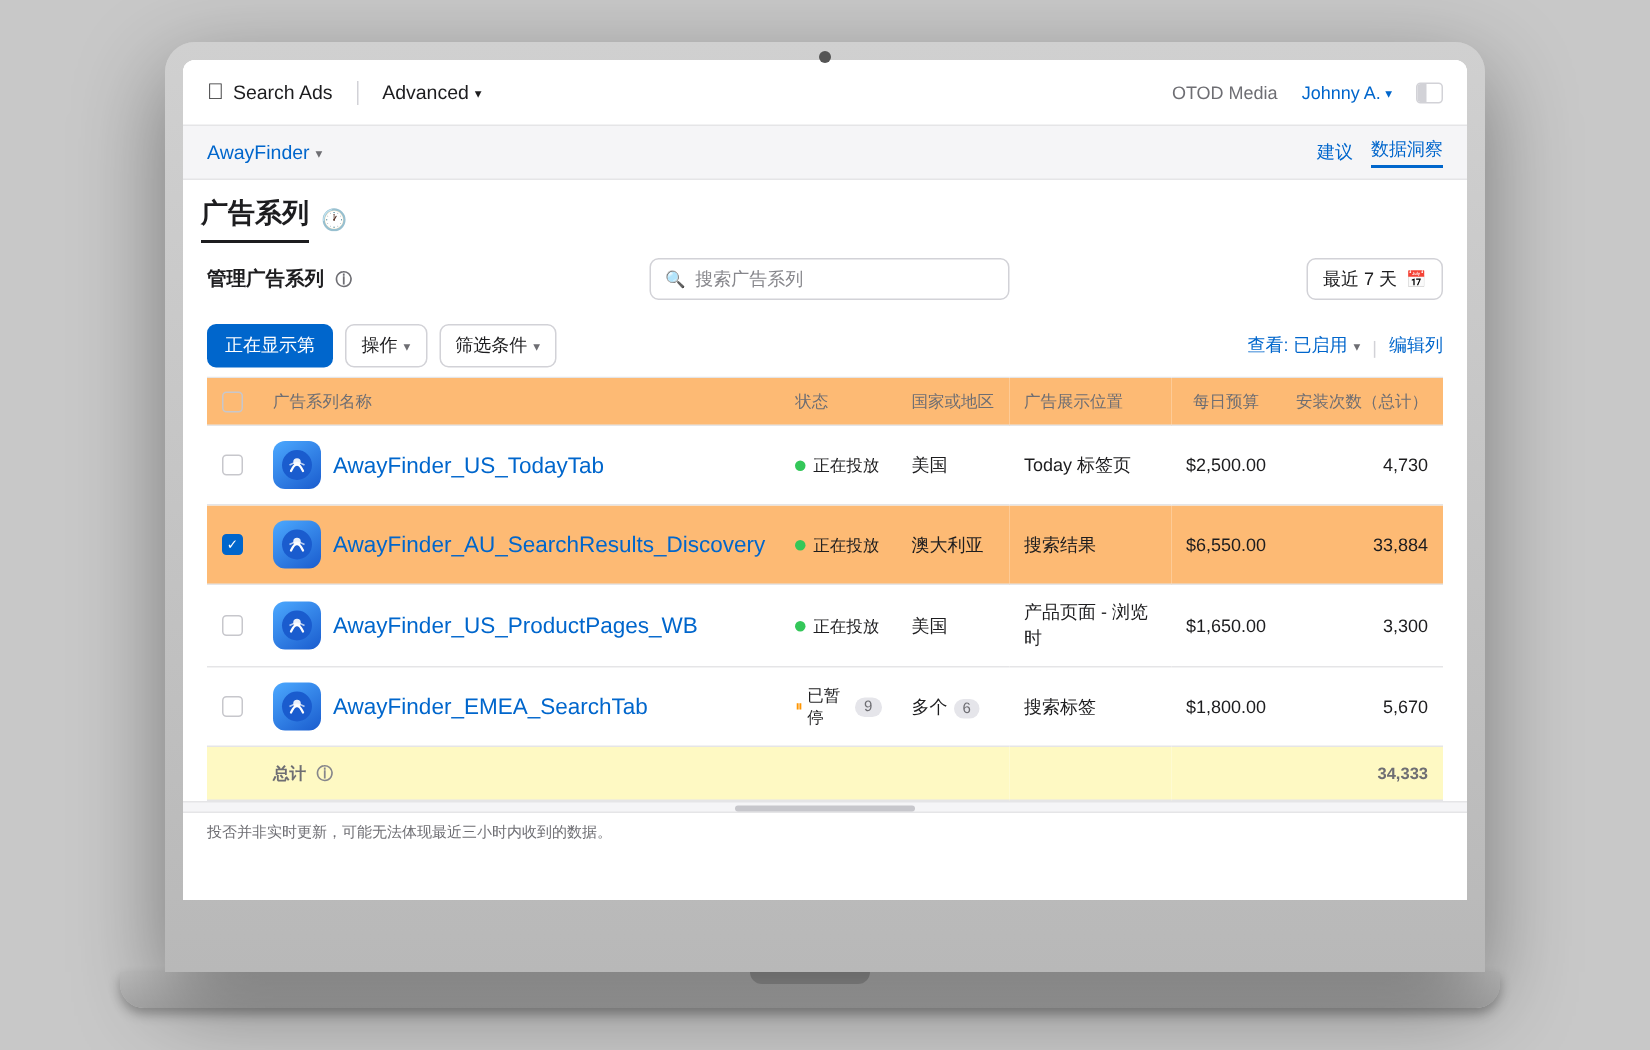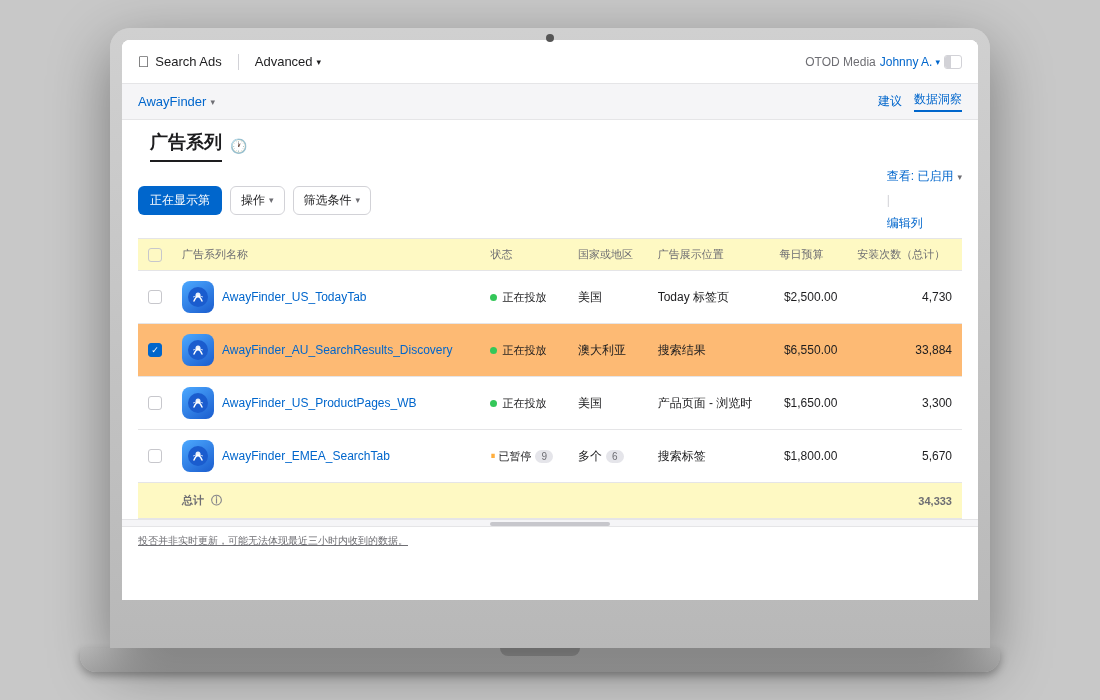--- a/index.html
+++ b/index.html
@@ -100,21 +100,21 @@
       display: flex;
       align-items: center;
       gap: 4px;
       font-size: 13px;
       color: #1d1d1f;
       cursor: pointer;
     }
     .top-nav-right {
       display: flex;
       align-items: center;
-      gap: 4px;
+      gap: 16px;
     }
     .org-name {
       font-size: 12px;
       color: #6e6e73;
     }
     .user-name {
       font-size: 12px;
       color: #0066cc;
       cursor: pointer;
       display: flex;
@@ -167,21 +167,21 @@
     }
     .sub-nav-link.active {
       border-bottom: 2px solid #0066cc;
       padding-bottom: 2px;
     }
 
     
     .page-header {
       display: flex;
       align-items: center;
-      padding: 10px 16px 0 28px;
+      padding: 10px 16px 0 12px;
       gap: 8px;
     }
     .page-title {
       font-size: 18px;
       font-weight: 600;
       color: #1d1d1f;
       padding-bottom: 6px;
       border-bottom: 2px solid #1d1d1f;
     }
 
@@ -263,25 +263,24 @@
       border-radius: 6px;
       padding: 5px 10px;
       font-size: 12px;
       cursor: pointer;
       display: flex;
       align-items: center;
       gap: 4px;
     }
     .action-bar-right {
       display: flex;
-      align-items: flex-start;
+      align-items: flex-end;
       gap: 8px;
       font-size: 12px;
       color: #6e6e73;
-      flex-direction: column;
     }
     .view-toggle {
       display: flex;
       align-items: center;
       gap: 4px;
       color: #0066cc;
       cursor: pointer;
     }
     .edit-col-btn {
       color: #0066cc;
@@ -293,34 +292,34 @@
     .table-container {
       padding: 0 16px;
       overflow-x: auto;
     }
     table {
       width: 100%;
       border-collapse: collapse;
       font-size: 12px;
     }
     thead tr {
-      background: #fef9c3;
+      background: #fdba74;
       border-top: 1px solid #e5e5e7;
       border-bottom: 1px solid #e5e5e7;
     }
     thead th {
       padding: 8px 10px;
       text-align: left;
       font-weight: 500;
       color: #6e6e73;
       font-size: 11px;
       white-space: nowrap;
     }
     thead th.right {
-      text-align: left;
+      text-align: center;
     }
     tbody tr {
       border-bottom: 1px solid #e5e5e7;
       background: #fff;
     }
     tbody tr.selected {
       background: #fdba74;
     }
     tbody td {
       padding: 10px 10px;
@@ -339,21 +338,21 @@
       height: 32px;
       border-radius: 8px;
       background: linear-gradient(135deg, #3b82f6 0%, #1d4ed8 100%);
       display: flex;
       align-items: center;
       justify-content: center;
       font-size: 18px;
       flex-shrink: 0;
     }
     .campaign-name-text {
-      font-size: 12px;
+      font-size: 15px;
       color: #0066cc;
       cursor: pointer;
     }
     .status-dot {
       display: inline-block;
       width: 7px;
       height: 7px;
       border-radius: 50%;
       margin-right: 5px;
     }
@@ -438,21 +437,20 @@
     }
     .page-btn.disabled {
       color: #c7c7cc;
       cursor: default;
     }
     .info-note {
       padding: 6px 16px 4px 16px;
       font-size: 10px;
       color: #6e6e73;
       line-height: 1.5;
-      text-decoration: underline;
     }
 
     .chevron {
       font-size: 9px;
       color: #6e6e73;
     }
     .scroll-bar-area {
       height: 8px;
       background: #f5f5f7;
       border-top: 1px solid #e5e5e7;
@@ -509,20 +507,40 @@
             <span class="sub-nav-link">建议</span>
             <span class="sub-nav-link active">数据洞察</span>
           </div>
         </div>
 
         <div class="page-header">
           <span class="page-title">广告系列</span>
           <span style="font-size:14px;color:#6e6e73;">🕐</span>
         </div>
 
+        <div class="toolbar">
+          <div class="toolbar-left">
+            <div style="font-size:13px;font-weight:600;color:#1d1d1f;">
+              <span>管理广告系列</span>
+              <span style="font-size:11px;color:#6e6e73;margin-left:4px;cursor:pointer;">ⓘ</span>
+            </div>
+          </div>
+          <div class="toolbar-center">
+            <div class="search-box">
+              <span style="color:#86868b;font-size:11px;">🔍</span>
+              <span style="color:#86868b;">搜索广告系列</span>
+            </div>
+          </div>
+          <div class="toolbar-right">
+            <div class="date-selector">
+              <span>最近 7 天</span>
+              <span style="color:#86868b;font-size:11px;">📅</span>
+            </div>
+          </div>
+        </div>
 
         <div class="action-bar">
           <div class="action-bar-left">
             <button class="btn-primary">正在显示第</button>
             <button class="btn-secondary">
               <span>操作</span>
               <span class="chevron">▾</span>
             </button>
             <button class="btn-secondary">
               <span>筛选条件</span>

